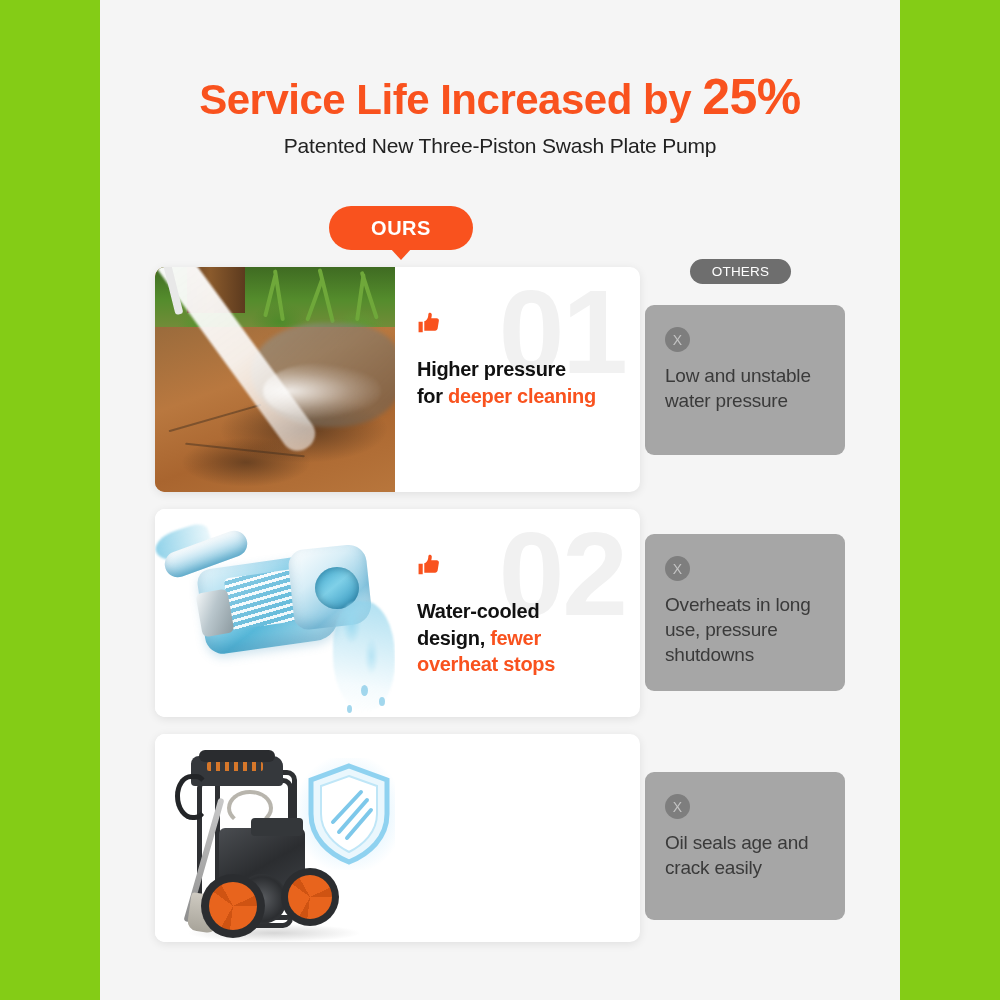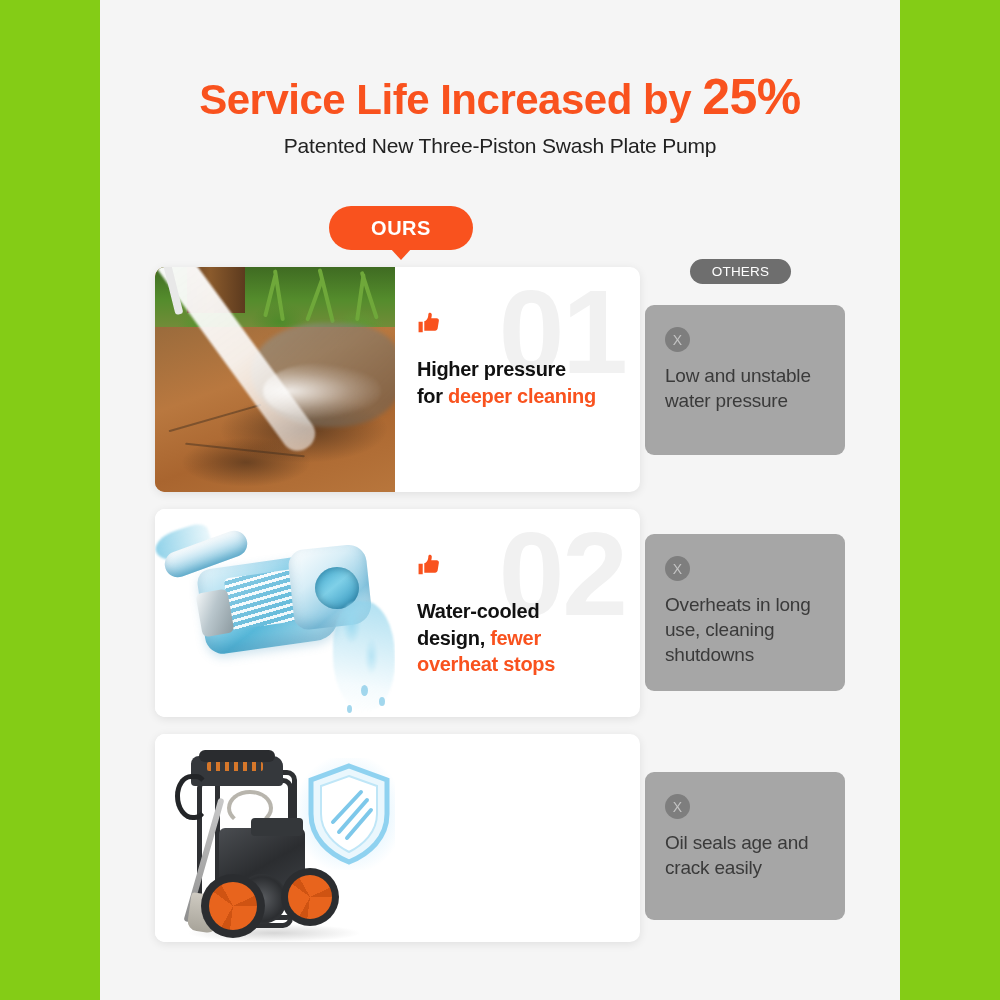--- a/index.html
+++ b/index.html
@@ -330,21 +330,21 @@
       </div>
     </div>
 
     <div class="row" id="row2">
       <div class="others-panel">
         <div class="x-badge">
           <span>X</span>
         </div>
         <div class="others-text">
           <span>Overheats in long</span><br>
-          <span>use, cleaning</span><br>
+          <span>use, pressure</span><br>
           <span>shutdowns</span>
         </div>
       </div>
 
       <div class="ours-card">
         <div class="card-media">
           <div class="pump">
             <div class="pump-water-l"></div>
             <div class="pump-barrel"></div>
             <div class="pump-core"></div>

